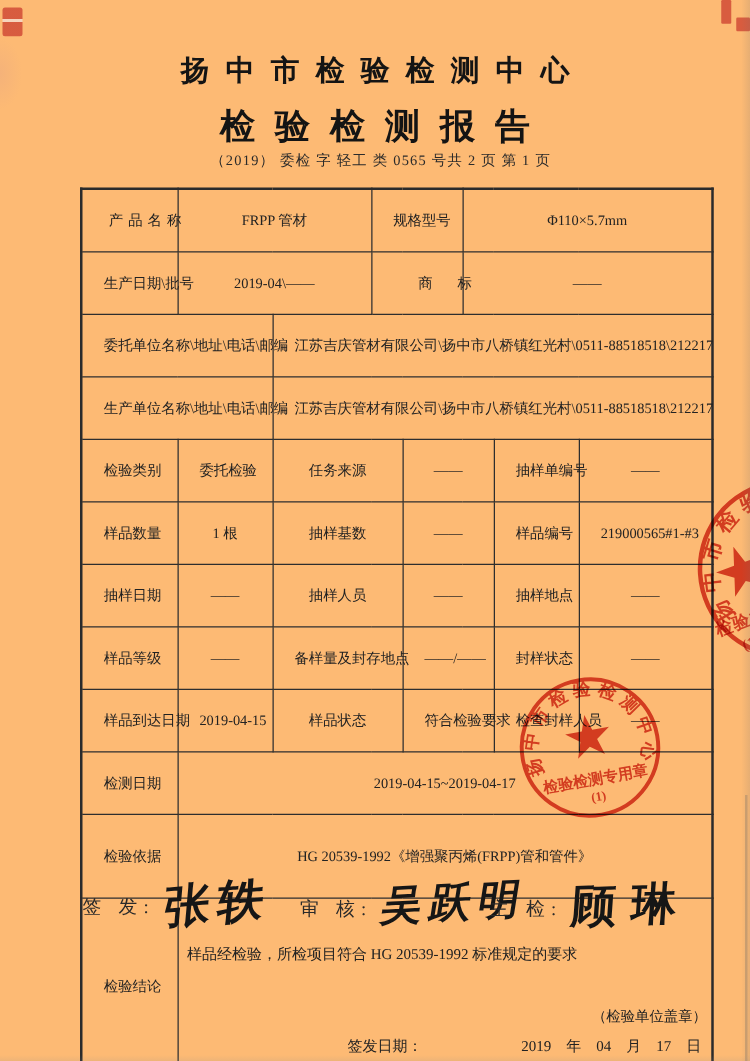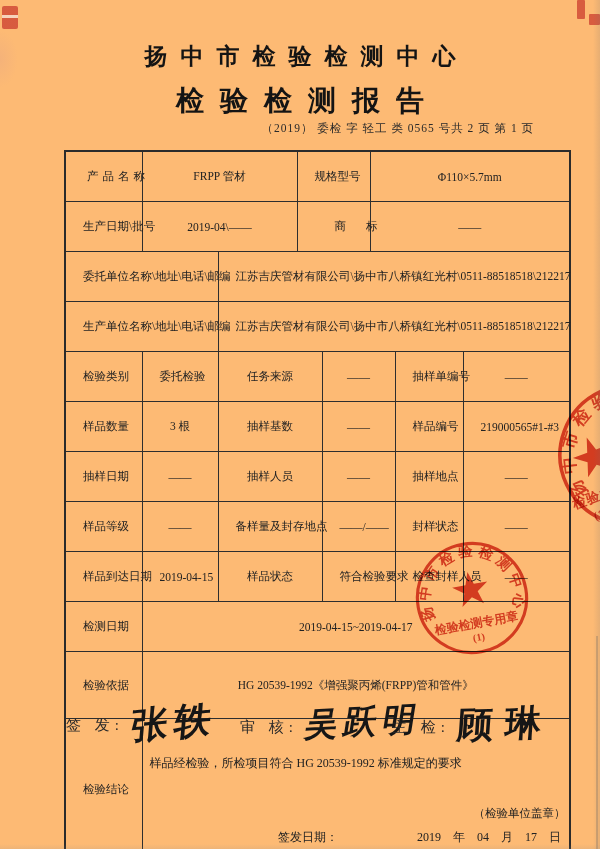--- a/index.html
+++ b/index.html
@@ -15,21 +15,21 @@
     font-size:23px; font-weight:700; letter-spacing:13px; text-indent:13px;
     color:#141414;
   }
   .report-title {
     position:absolute; top:82px; left:0; right:0; text-align:center;
     font-size:28px; font-weight:700; letter-spacing:16px; text-indent:16px;
     color:#141414;
   }
   .ref-line {
     position:absolute; top:121px; left:75px; right:66px;
-    display:flex; justify-content:flex-end;
+    display:flex; justify-content:center;
     font-size:11.5px; color:#2a2a2a; letter-spacing:1px;
   }
   
   table.report {
     position:absolute; left:64px; top:150px; width:506px;
     border-collapse:collapse; table-layout:fixed;
     border:2px solid #2b2b2b;
   }
   table.report td {
     border:1.4px solid #2e2e2e; font-size:11.5px; text-align:center;
@@ -128,21 +128,21 @@
     <tr class="h25">
       <td>检验类别</td>
       <td>委托检验</td>
       <td colspan="2">任务来源</td>
       <td colspan="2">——</td>
       <td class="small">抽样单编号</td>
       <td>——</td>
     </tr>
     <tr class="h30">
       <td>样品数量</td>
-      <td>3 根</td>
+      <td>1 根</td>
       <td colspan="2">抽样基数</td>
       <td colspan="2">——</td>
       <td>样品编号</td>
       <td class="small">219000565#1-#3</td>
     </tr>
     <tr class="h30">
       <td>抽样日期</td>
       <td>——</td>
       <td colspan="2">抽样人员</td>
       <td colspan="2">——</td>

